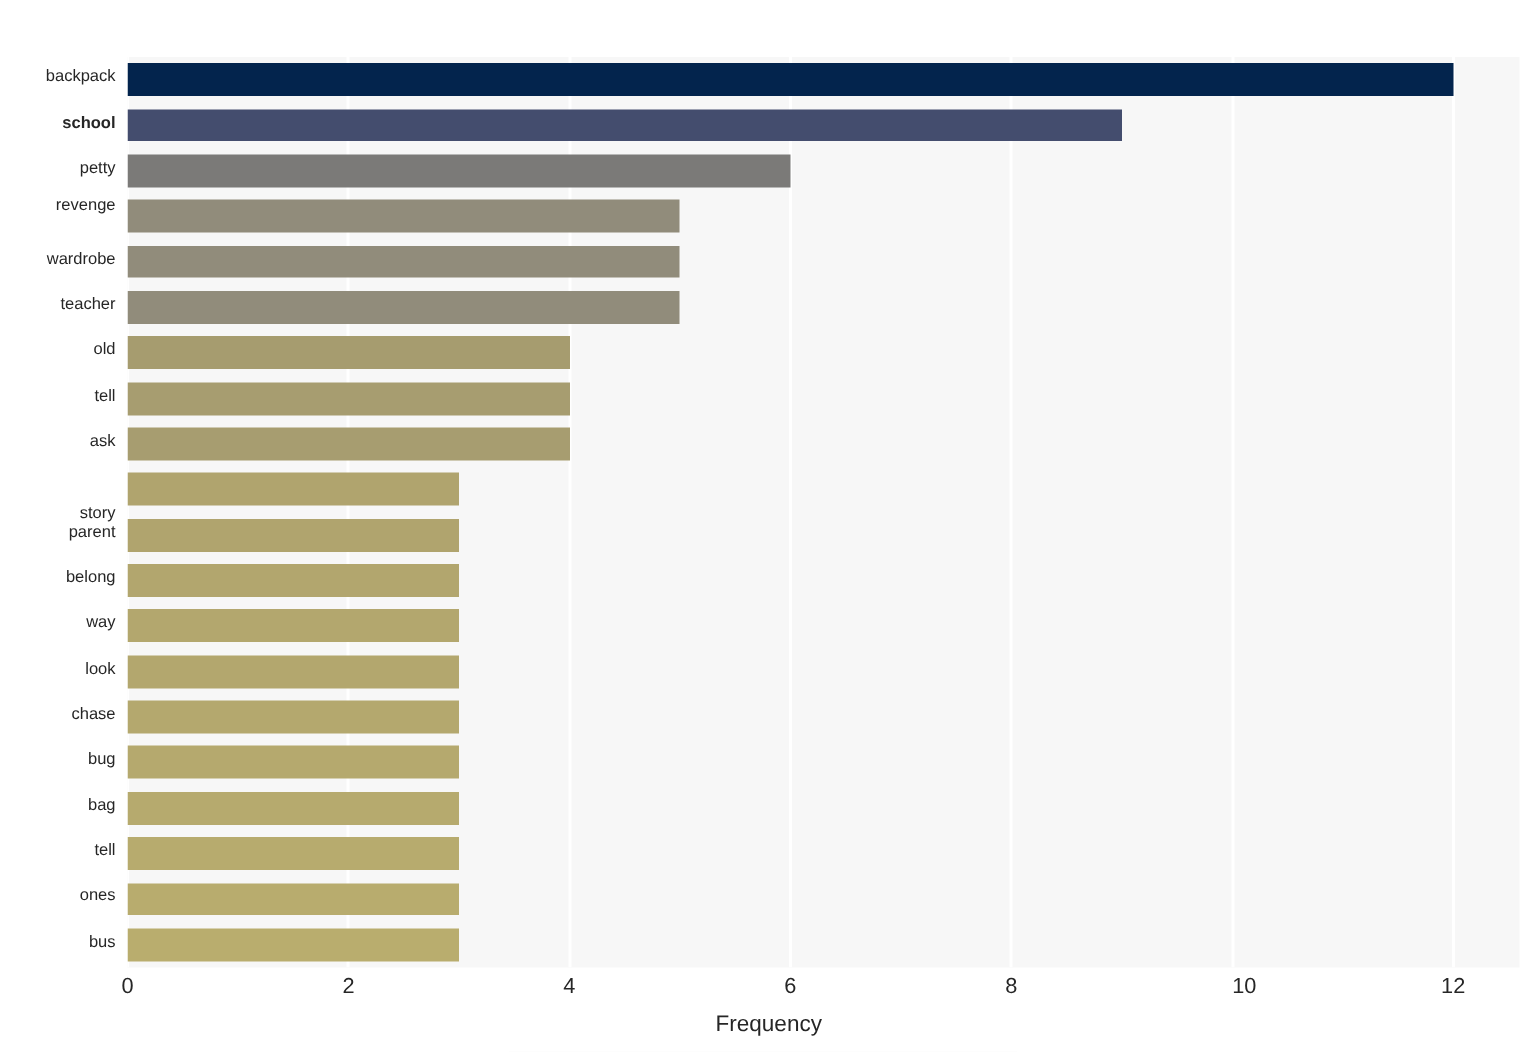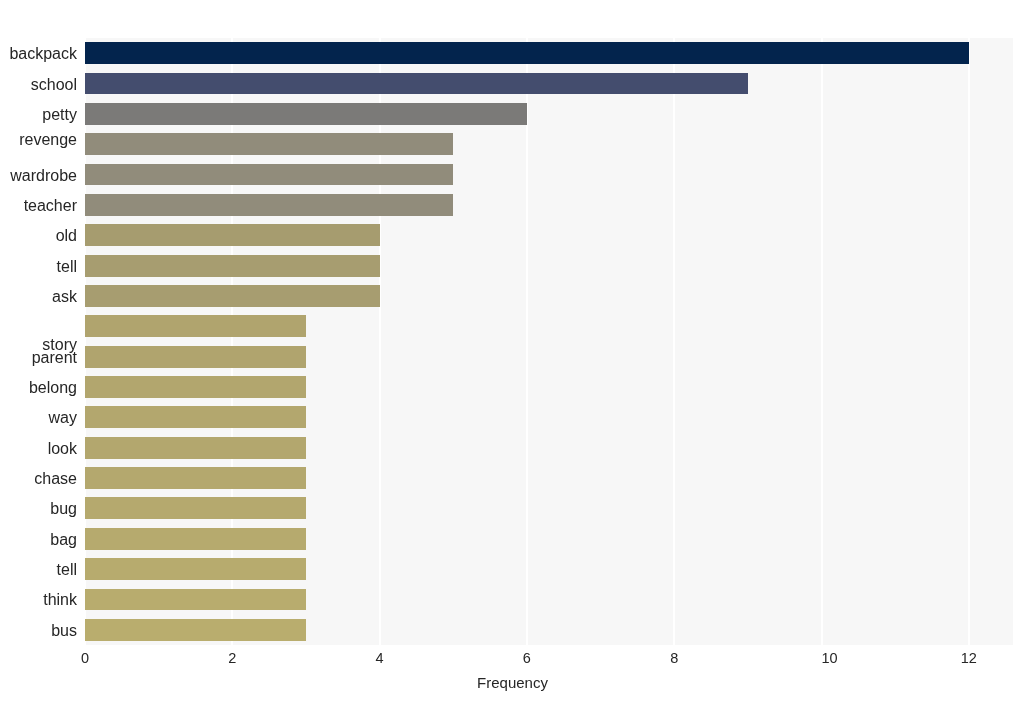--- a/index.html
+++ b/index.html
@@ -83,21 +83,21 @@
     left: 0;
     top: 38px;
     width: 77px;
     height: 607px;
   }
   .y-tick-label {
     position: absolute;
     right: 0;
     width: 77px;
     text-align: right;
-    font-size: 16px;
+    font-size: 11px;
     color: #262626;
     line-height: 1;
     white-space: nowrap;
   }
 
   
   .x-labels {
     position: absolute;
     left: 85px;
     top: 650px;
@@ -197,38 +197,38 @@
           <div class="bar" title="think: 3" style="width: 220.952px; background: rgb(184, 172, 110);"></div>
         </div>
         <div class="bar-row" style="top: 580.899px; height: 21.852px;">
           <div class="bar" title="bus: 3" style="width: 220.952px; background: rgb(185, 173, 110);"></div>
         </div>
       </div>
   </div>
 
   <div class="y-labels">
       <div class="y-tick-label" style="top: 8.175px;">backpack</div>
-      <div class="y-tick-label" style="top: 38.525px;">school</div>
+      <div class="y-tick-label" style="top: 38.525px; font-weight: bold;">school</div>
       <div class="y-tick-label" style="top: 69px;">petty</div>
       <div class="y-tick-label" style="top: 94px;">revenge</div>
       <div class="y-tick-label" style="top: 129.575px;">wardrobe</div>
       <div class="y-tick-label" style="top: 159.925px;">teacher</div>
       <div class="y-tick-label" style="top: 190.275px;">old</div>
       <div class="y-tick-label" style="top: 220.625px;">tell</div>
       <div class="y-tick-label" style="top: 250.975px;">ask</div>
       <div class="y-tick-label" style="top: 299px;">story</div>
       <div class="y-tick-label" style="top: 311.675px;">parent</div>
       <div class="y-tick-label" style="top: 342.025px;">belong</div>
       <div class="y-tick-label" style="top: 372.375px;">way</div>
       <div class="y-tick-label" style="top: 402.725px;">look</div>
       <div class="y-tick-label" style="top: 433.075px;">chase</div>
       <div class="y-tick-label" style="top: 463.425px;">bug</div>
       <div class="y-tick-label" style="top: 493.775px;">bag</div>
       <div class="y-tick-label" style="top: 524.125px;">tell</div>
-      <div class="y-tick-label" style="top: 554.475px;">think</div>
+      <div class="y-tick-label" style="top: 554.475px;">ones</div>
       <div class="y-tick-label" style="top: 584.825px;">bus</div>
     </div>
 
   <div class="x-labels">
       <div class="x-tick-label" style="left: 0px;">0</div>
       <div class="x-tick-label" style="left: 147.302px;">2</div>
       <div class="x-tick-label" style="left: 294.603px;">4</div>
       <div class="x-tick-label" style="left: 441.905px;">6</div>
       <div class="x-tick-label" style="left: 589.206px;">8</div>
       <div class="x-tick-label" style="left: 736.508px; margin-left: 8px;">10</div>

